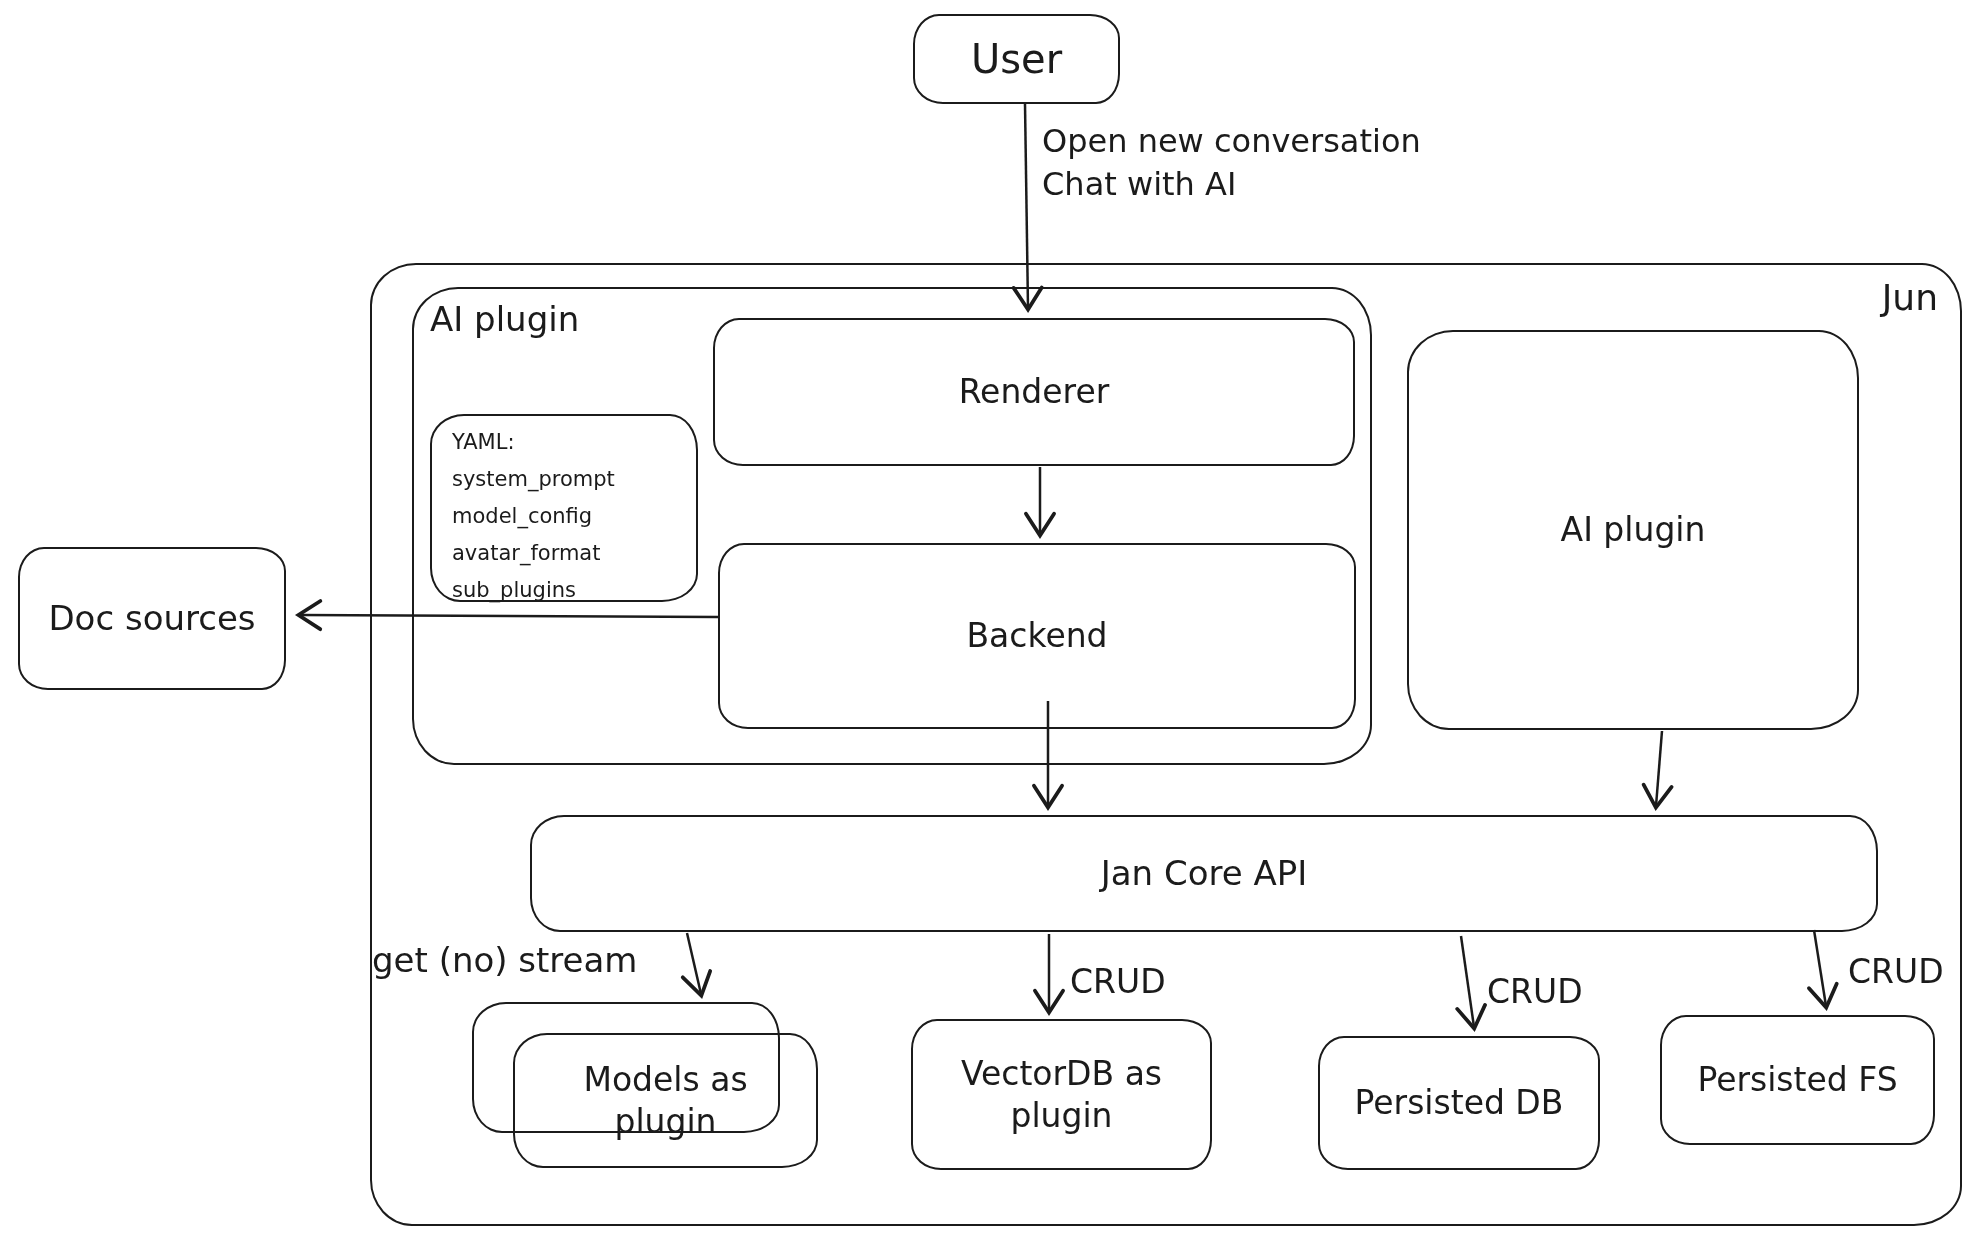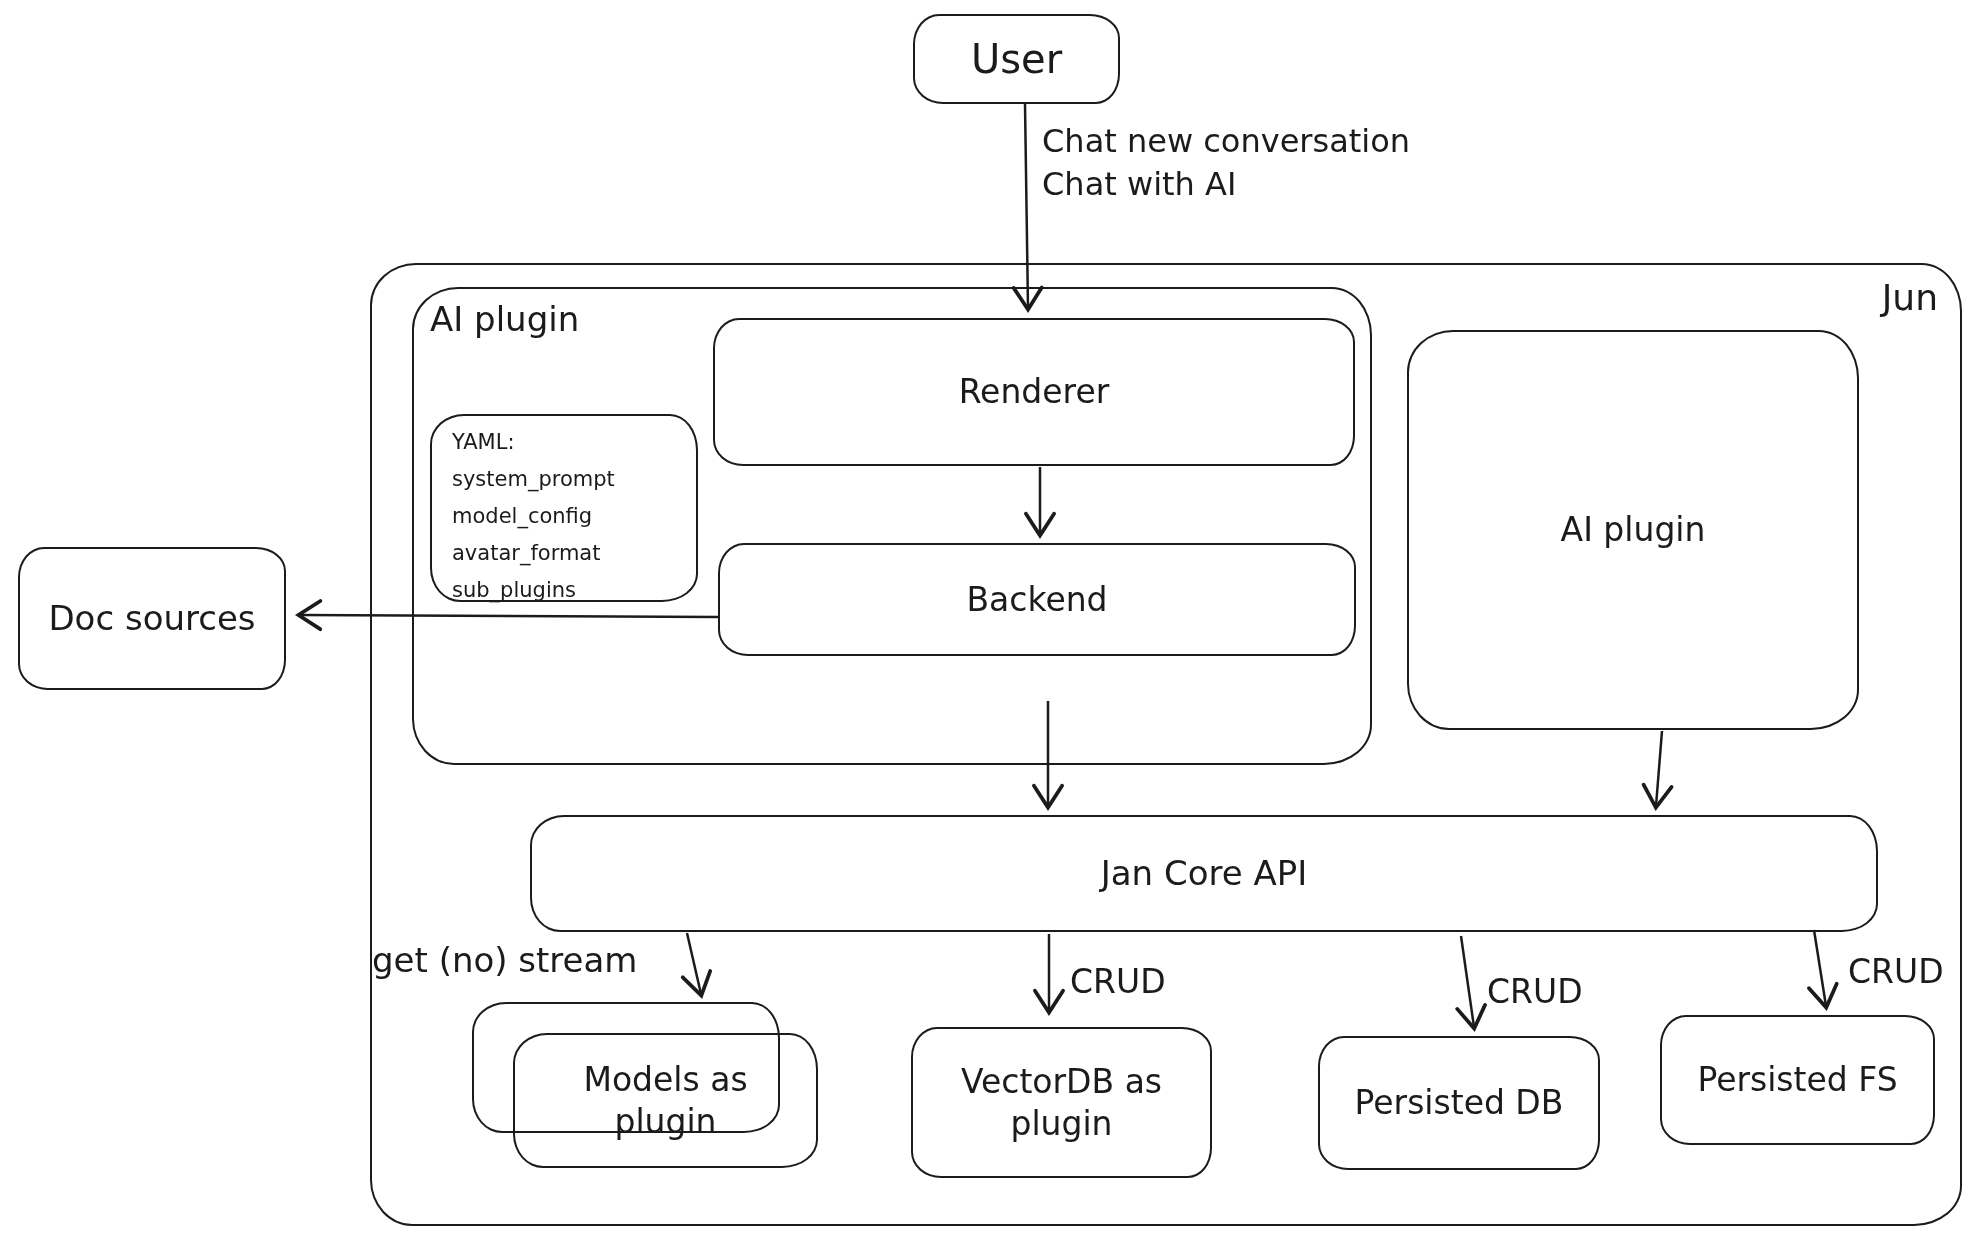--- a/index.html
+++ b/index.html
@@ -45,42 +45,42 @@
   </div>
 
   <div class="box r-b" style="left:430px; top:414px; width:268px; height:188px; padding:8px 0 0 20px;">
     <div class="note-line">YAML:</div>
     <div class="note-line">system_prompt</div>
     <div class="note-line">model_config</div>
     <div class="note-line">avatar_format</div>
     <div class="note-line">sub_plugins</div>
   </div>
 
-  <div class="box r-a center" style="left:718px; top:543px; width:638px; height:113px;">
+  <div class="box r-a center" style="left:718px; top:543px; width:638px; height:186px;">
     <span class="node-label">Backend</span>
   </div>
 
   <div class="box r-a center" style="left:18px; top:547px; width:268px; height:143px;">
     <span class="node-label" style="font-size:34px;">Doc sources</span>
   </div>
 
   <div class="box r-big center" style="left:1407px; top:330px; width:452px; height:400px;">
     <span class="node-label">AI plugin</span>
   </div>
 
   <div class="box r-b center" style="left:530px; top:815px; width:1348px; height:117px;">
     <span class="node-label" style="font-size:34px;">Jan Core API</span>
   </div>
 
   <div class="box r-b" style="left:472px; top:1002px; width:308px; height:131px;"></div>
   <div class="box r-b center" style="left:513px; top:1033px; width:305px; height:135px;">
     <span class="node-label" style="width:200px;">Models as plugin</span>
   </div>
 
-  <div class="box r-a center" style="left:911px; top:1019px; width:301px; height:151px;margin-top:8px;">
+  <div class="box r-a center" style="left:911px; top:1019px; width:301px; height:151px;">
     <span class="node-label" style="width:230px;">VectorDB as plugin</span>
   </div>
 
   <div class="box r-a center" style="left:1318px; top:1036px; width:282px; height:134px;">
     <span class="node-label">Persisted DB</span>
   </div>
 
   <div class="box r-a center" style="left:1660px; top:1015px; width:275px; height:130px;">
     <span class="node-label">Persisted FS</span>
   </div>
@@ -96,21 +96,21 @@
     <line x1="1048" y1="701" x2="1048" y2="806" stroke="#1b1b1b" stroke-width="2.5" marker-end="url(#ah)"></line>
     <line x1="1662" y1="731" x2="1656" y2="806" stroke="#1b1b1b" stroke-width="2.5" marker-end="url(#ah)"></line>
     <line x1="718" y1="617" x2="300" y2="615" stroke="#1b1b1b" stroke-width="2.5" marker-end="url(#ah)"></line>
     <line x1="687" y1="933" x2="701" y2="994" stroke="#1b1b1b" stroke-width="2.5" marker-end="url(#ah)"></line>
     <line x1="1049" y1="934" x2="1049" y2="1011" stroke="#1b1b1b" stroke-width="2.5" marker-end="url(#ah)"></line>
     <line x1="1461" y1="936" x2="1474" y2="1027" stroke="#1b1b1b" stroke-width="2.5" marker-end="url(#ah)"></line>
     <line x1="1814" y1="930" x2="1826" y2="1006" stroke="#1b1b1b" stroke-width="2.5" marker-end="url(#ah)"></line>
   </svg>
 
   <div class="edge-label" style="left:1042px; top:120px; font-size:32px; line-height:43px;">
-    <div>Chat new conversation</div>
+    <div>Open new conversation</div>
     <div>Chat with AI</div>
   </div>
   <div class="edge-label" style="left:372px; top:940px; font-size:34px;">get (no) stream</div>
   <div class="edge-label" style="left:1070px; top:962px;">CRUD</div>
   <div class="edge-label" style="left:1487px; top:972px;">CRUD</div>
   <div class="edge-label" style="left:1848px; top:952px;">CRUD</div>
 
 </div>
 
 </body></html>

